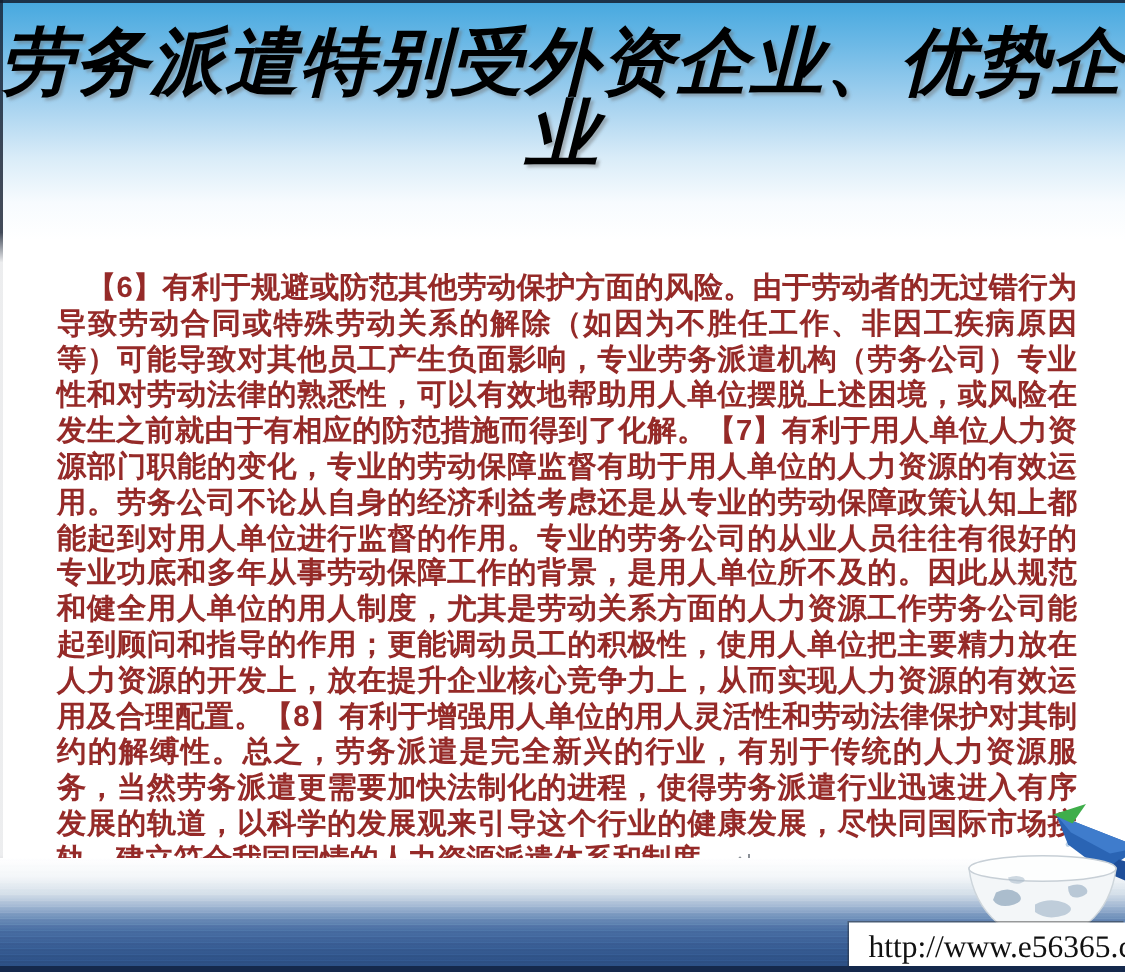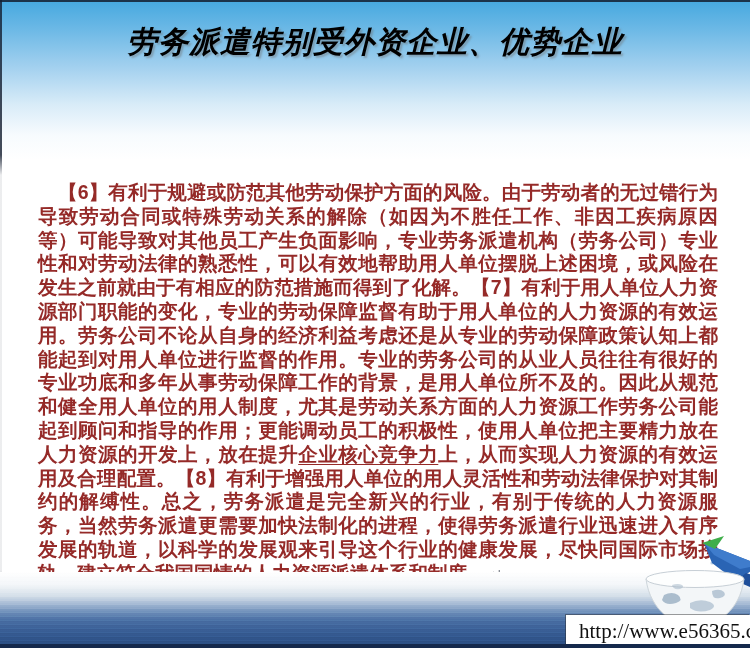--- a/index.html
+++ b/index.html
@@ -18,37 +18,37 @@
     background:linear-gradient(180deg,
       rgba(20,30,48,.8) 0px,rgba(20,30,48,.8) 155px,
       rgba(20,30,48,.08) 175px,rgba(20,30,48,.08) 570px,
       rgba(20,30,48,.55) 600px,rgba(20,30,48,.8) 100%);}
   .edge-bottom{position:absolute;bottom:0;left:0;right:0;height:4px;
     background:#15294c;z-index:6;}
 
   .title{
     position:absolute;top:18px;left:0;right:0;
     text-align:center;
-    font-size:30px;line-height:48px;
+    font-size:49px;line-height:48px;
     font-weight:bold;font-style:italic;
     color:#000;
     letter-spacing:1px;
     text-shadow:2px 2px 2px rgba(110,110,110,.45);
   }
 
   .body-text{
     position:absolute;left:38px;top:181px;width:680px;
     font-size:19.5px;line-height:23.8px;
     font-weight:bold;
     color:#952a28;
     text-align:justify;
     text-indent:20px;
     margin:0;
   }
-  .body-text .u{text-decoration:underline;text-underline-offset:3px;}
+  .body-text .u{text-underline-offset:3px;}
   .return-mark{
     color:#8a8f96;font-weight:normal;font-size:16px;
     text-decoration:none;padding-left:3px;
   }
 
   .ocean{
     position:absolute;left:0;right:0;bottom:0;height:76px;z-index:1;
     background:linear-gradient(180deg,
       #ffffff 0px,#f3f6f9 13px,#d4dfe9 24px,
       #a4b9d4 32px,#6f90ba 40px,#4a6fa4 48px,

